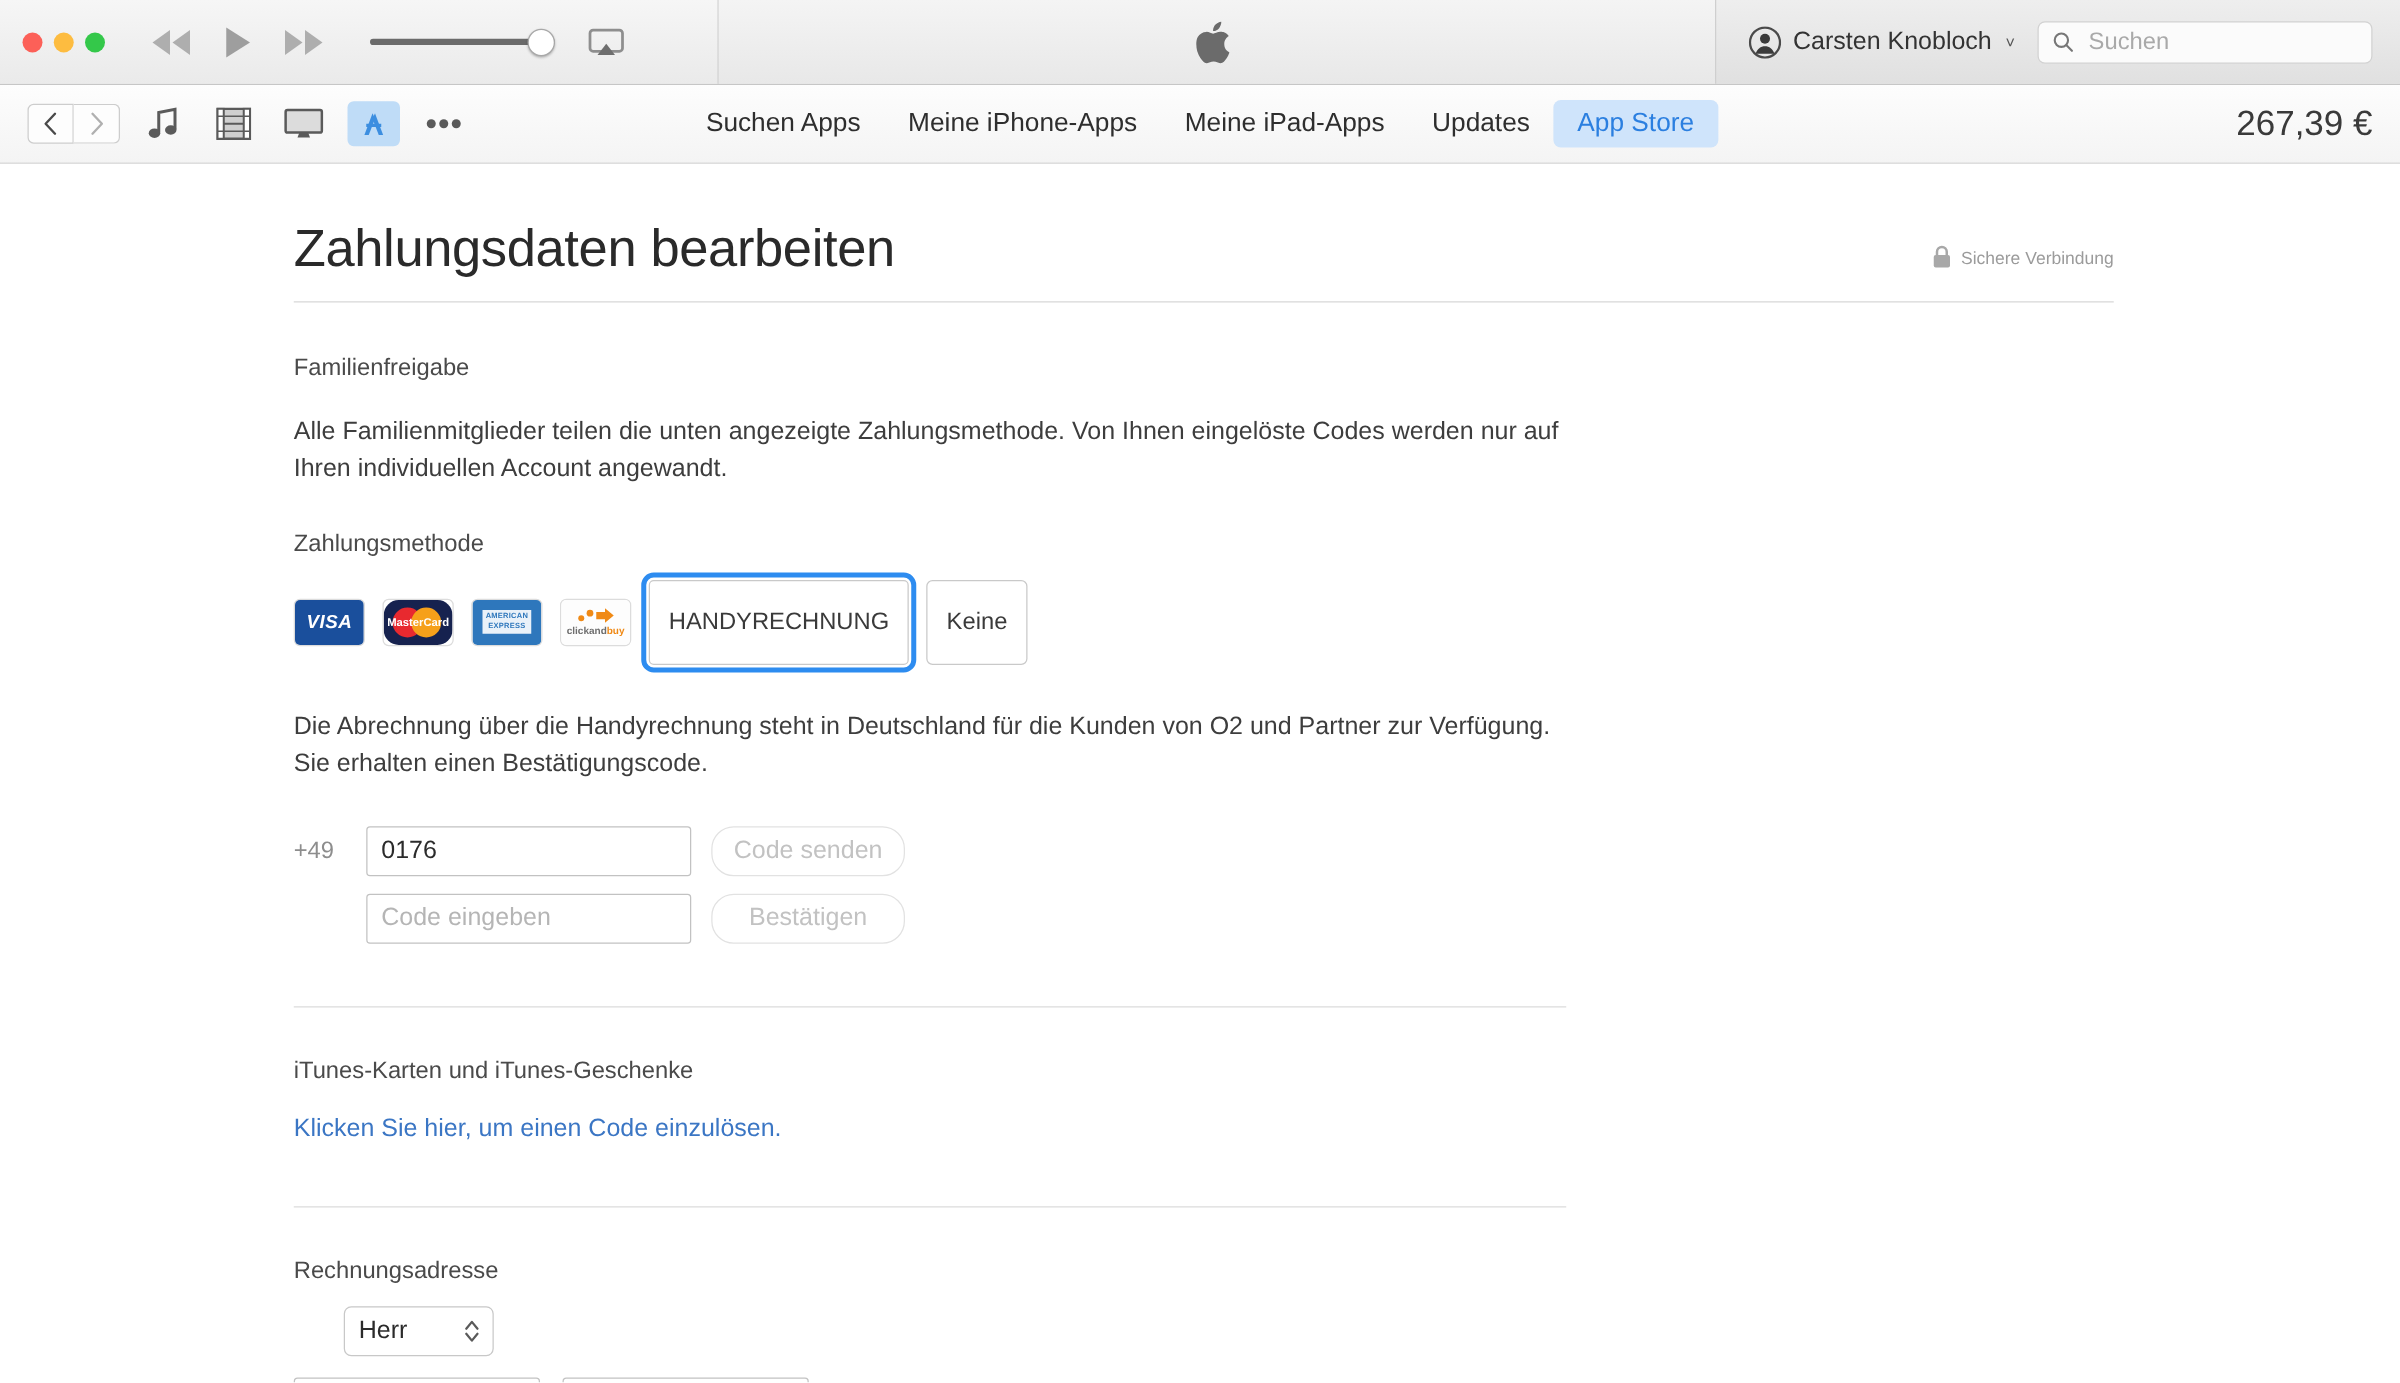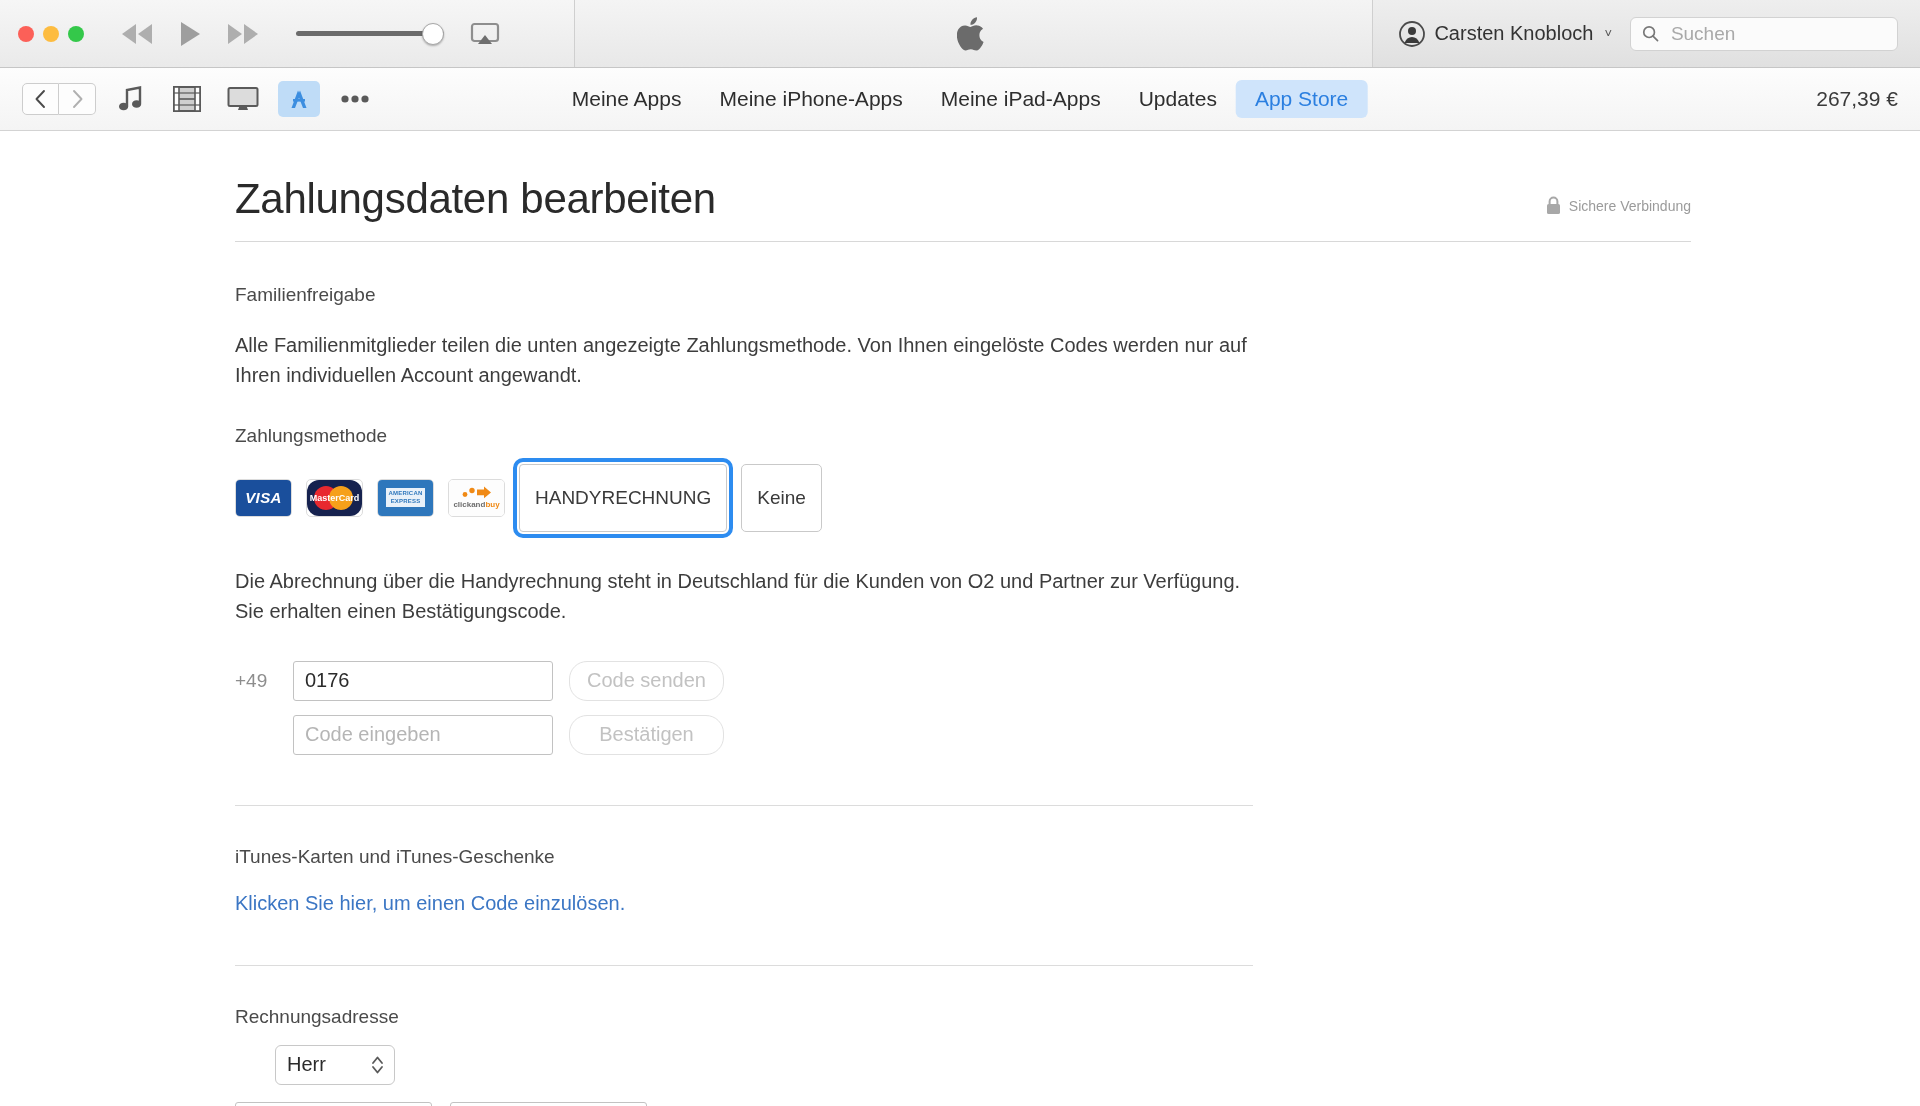--- a/index.html
+++ b/index.html
@@ -107,21 +107,21 @@
   }
   .tab {
     font-size: 21px; color: #2e2e2e;
     padding: 7px 19px; border-radius: 6px; cursor: pointer;
     white-space: nowrap;
   }
   .tab.active { background: #cfe4fb; color: #2b7fe0; }
 
   .balance {
     margin-left: auto;
-    font-size: 21px; color: #3a3a3a;
+    font-size: 28px; color: #3a3a3a;
   }
 
   
   .content {
     position: relative;
     padding: 0 0 0 235px;
     height: calc(1106px - 68px - 63px);
     overflow: hidden;
   }
   .page-head {
@@ -331,21 +331,21 @@
     <div class="navicon">
       <svg width="30" height="10" viewBox="0 0 30 10">
         <circle cx="5" cy="5" r="3.6" fill="#5a5a5a"></circle>
         <circle cx="15" cy="5" r="3.6" fill="#5a5a5a"></circle>
         <circle cx="25" cy="5" r="3.6" fill="#5a5a5a"></circle>
       </svg>
     </div>
   </div>
 
   <div class="tabs">
-    <div class="tab">Meine Apps</div>
+    <div class="tab">Suchen Apps</div>
     <div class="tab">Meine iPhone-Apps</div>
     <div class="tab">Meine iPad-Apps</div>
     <div class="tab">Updates</div>
     <div class="tab active">App Store</div>
   </div>
 
   <div class="balance">267,39 €</div>
 </div>
 
 <div class="content">

